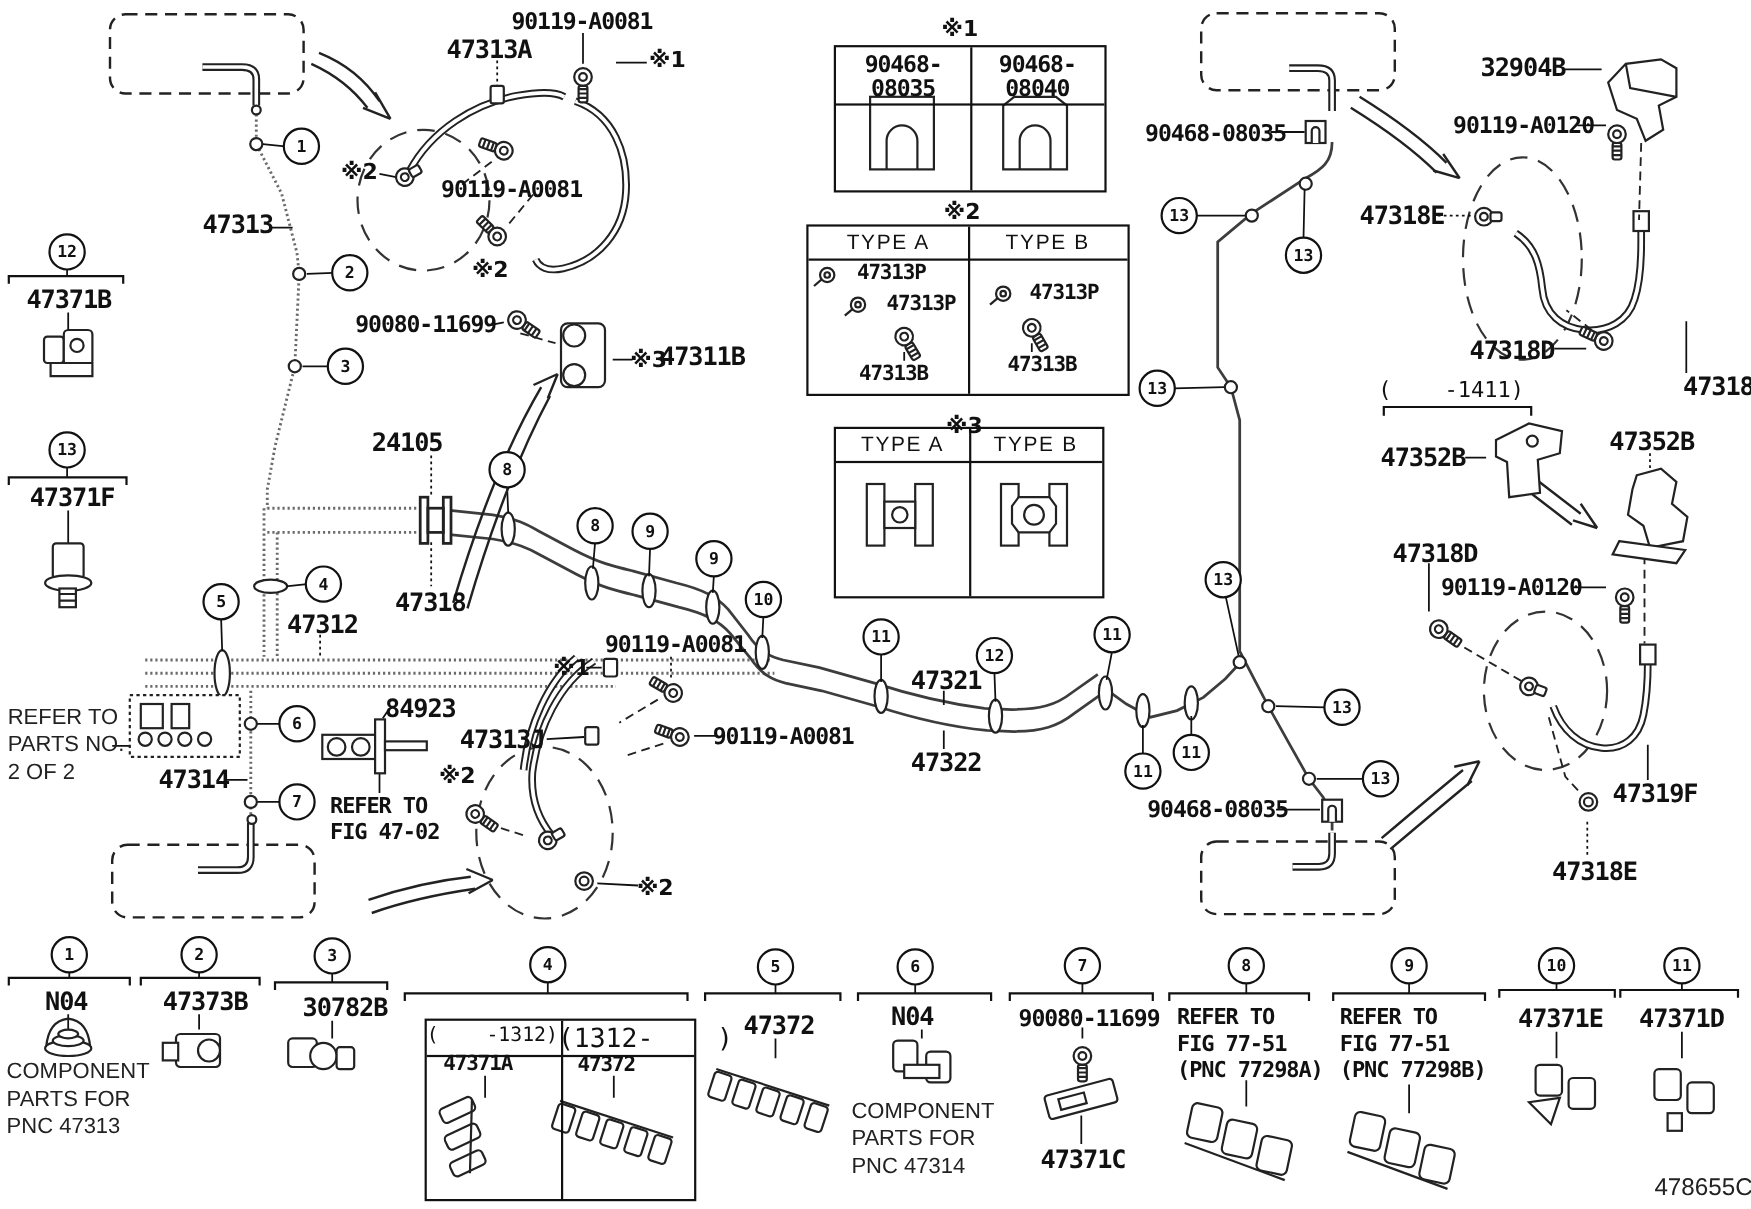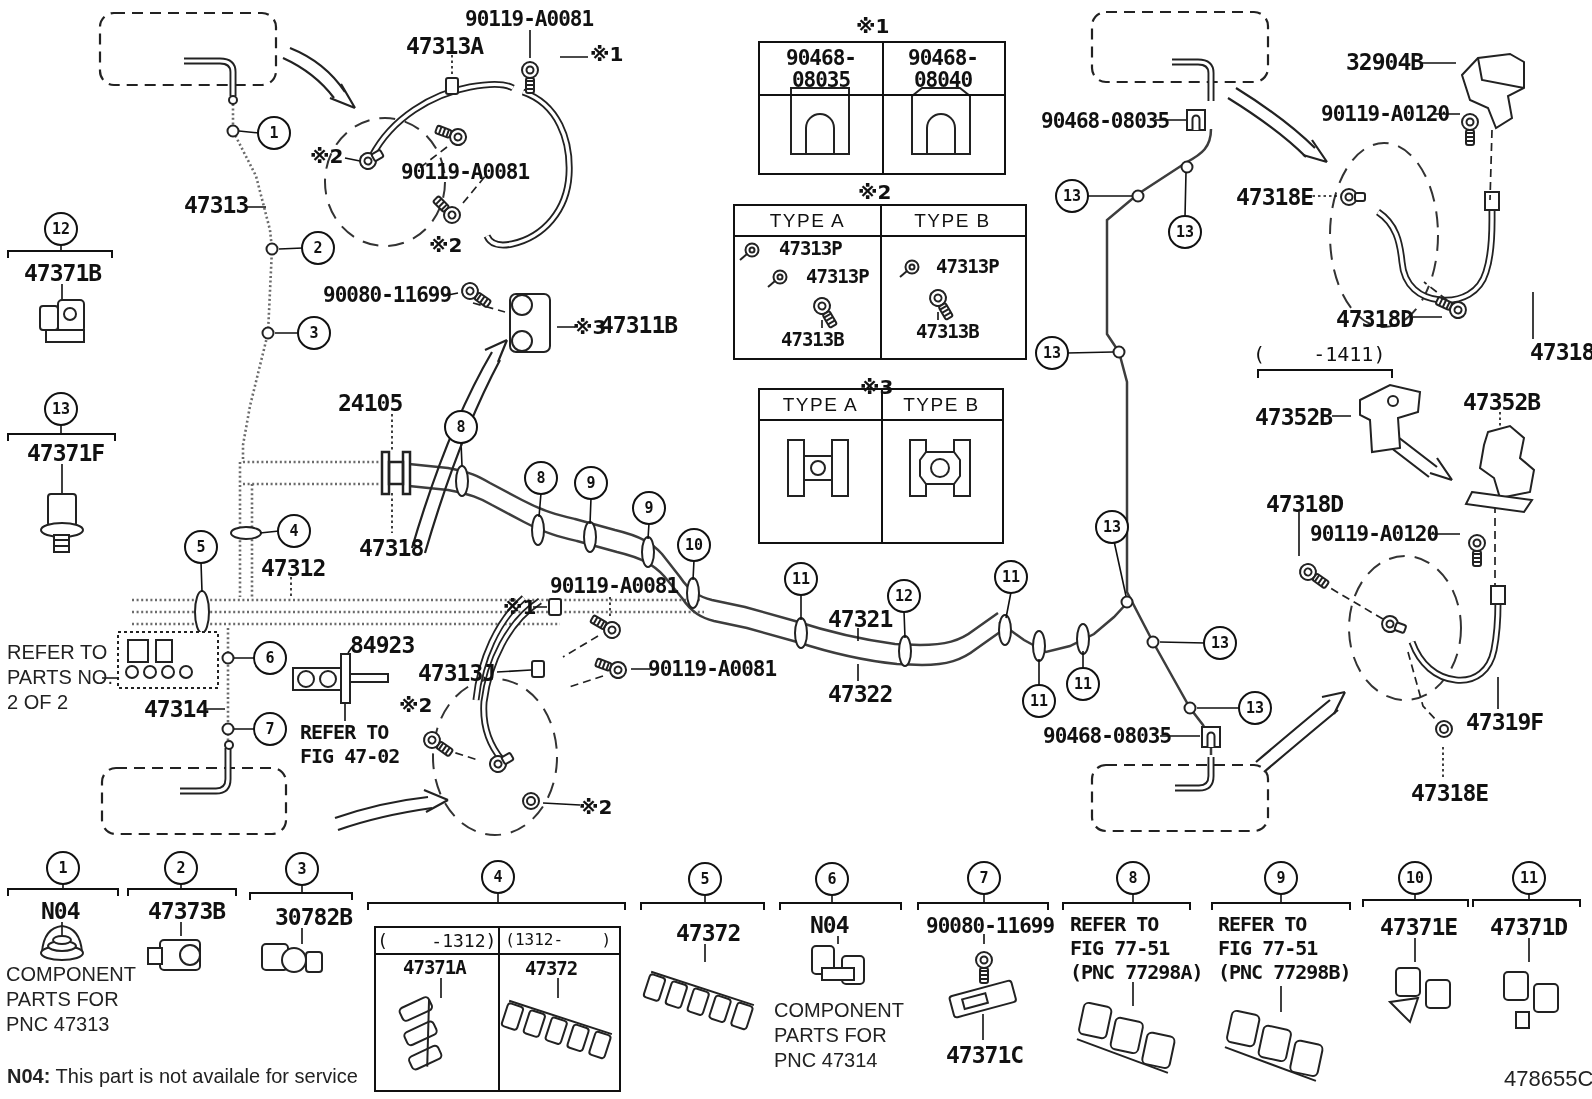--- a/index.html
+++ b/index.html
@@ -495,24 +495,24 @@
 
 <div class="lbl mk" style="left:860px;top:377px">※3</div>
 <div class="tbl" style="left:758px;top:388px;width:242px;height:152px">
   <div class="hdr">
     <div class="thdr">TYPE A</div>
     <div class="thdr">TYPE B</div>
   </div>
   <div class="vdiv"></div>
 </div>
 
-<div class="tbl" style="left:374px;top:926px;width:243px;height:162px">
+<div class="tbl" style="left:386px;top:926px;width:243px;height:162px">
   <div class="hdr">
     <div class="rng pre" style="font-size:18px">(    -1312)</div>
-    <div class="rng pre" style="font-size:16px">(1312-    )</div>
+    <div class="rng pre" style="font-size:24px">(1312-    )</div>
   </div>
   <div class="vdiv"></div>
 </div>
 <div class="lbl pn-sm" style="left:403px;top:958px">47371A</div>
 <div class="lbl pn-sm" style="left:525px;top:959px">47372</div>
 
 <div class="co" style="left:274px;top:133px">1</div>
 <div class="co" style="left:318px;top:248px">2</div>
 <div class="co" style="left:314px;top:333px">3</div>
 <div class="co" style="left:294px;top:531px">4</div>
@@ -573,18 +573,15 @@
       <div>(PNC 77298A)</div>
 </div>
 <div class="lbl pnm" style="left:1218px;top:912px">
   <div>REFER TO</div>
       <div>FIG 77-51</div>
       <div>(PNC 77298B)</div>
 </div>
 <div class="lbl pn-lg" style="left:1380px;top:915px">47371E</div>
 <div class="lbl pn-lg" style="left:1490px;top:915px">47371D</div>
 
-<div class="lbl note" style="left:7px;top:1064px">
-  <b>N04:</b><span> This part is not availale for service</span>
-</div>
 <div class="lbl fig" style="left:1504px;top:1066px">478655C</div>
 
 </div>
 
 </body></html>

